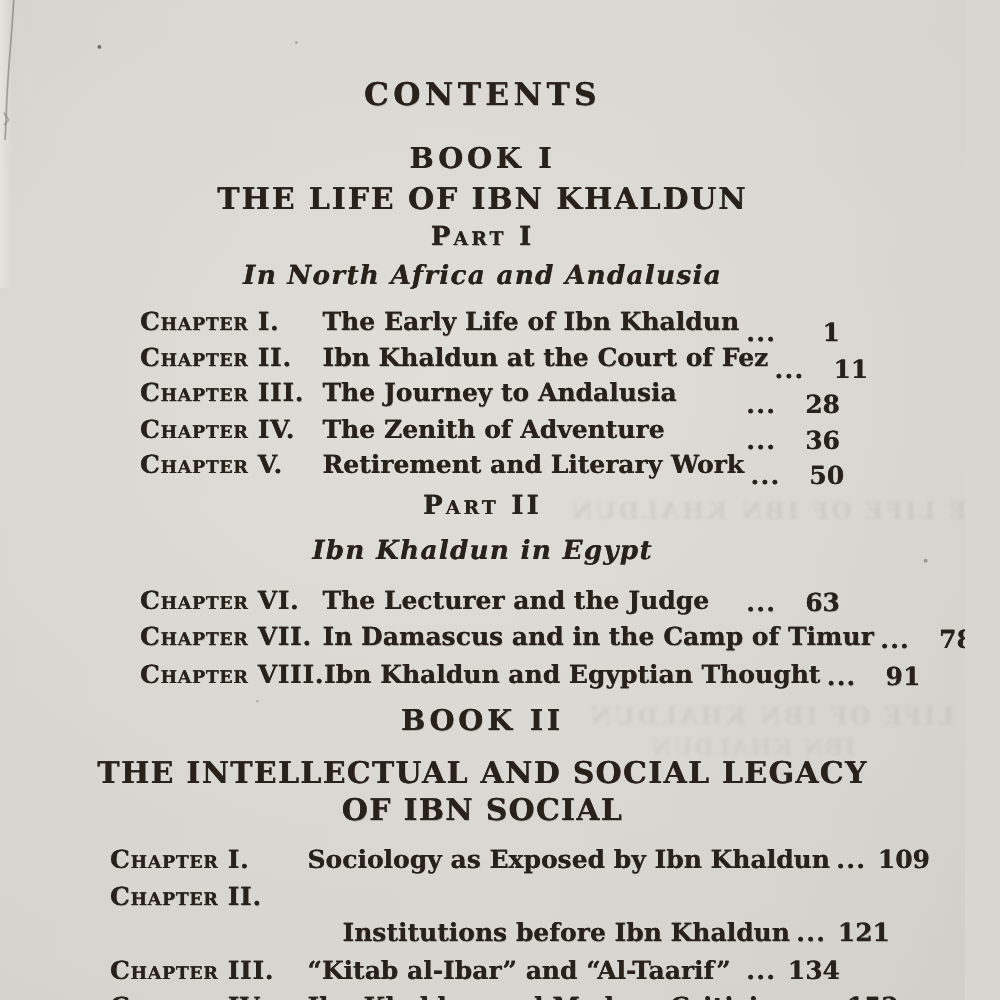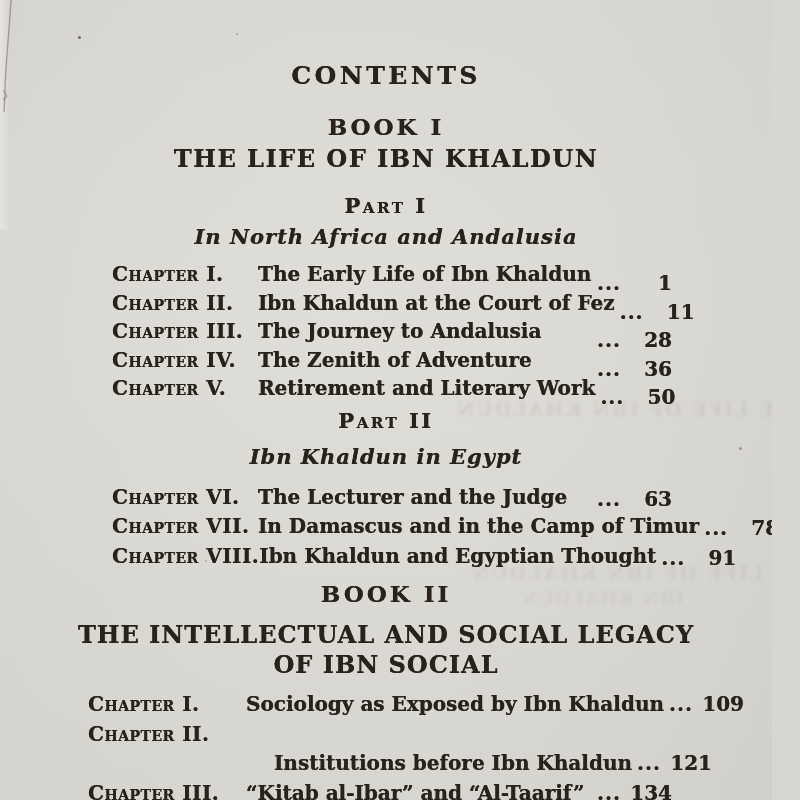--- a/index.html
+++ b/index.html
@@ -30,21 +30,21 @@
   .g1{top:398px;left:455px;font-size:19px;letter-spacing:2px;opacity:.10;}
   .g2{top:562px;left:470px;font-size:19px;letter-spacing:2px;opacity:.09;}
   .g3{top:588px;left:520px;font-size:18px;letter-spacing:1px;opacity:.07;}
 
   .content{position:absolute;inset:0;}
   .ink{color:#28221b;text-shadow:0 0 .5px rgba(40,34,27,.85), .4px .4px 0 rgba(40,34,27,.25);}
   .center{text-align:center;}
   .t-contents{font-size:25px;font-weight:bold;letter-spacing:3.5px;line-height:28px;padding-top:62px;}
   .t-book1{font-size:23px;font-weight:bold;letter-spacing:3px;line-height:26px;margin-top:24px;}
   .t-life{font-size:24px;font-weight:bold;letter-spacing:1.5px;line-height:28px;margin-top:5px;}
-  .t-part{font-size:21px;font-weight:bold;font-variant:small-caps;letter-spacing:2.5px;line-height:26px;margin-top:20px;}
+  .t-part{font-size:21px;font-weight:bold;font-variant:small-caps;letter-spacing:2.5px;line-height:26px;margin-top:3px;}
   .t-part2{margin-top:5px;}
   .t-sub{font-size:21px;font-weight:bold;font-style:italic;letter-spacing:1px;line-height:28px;margin-top:4px;}
   .t-sub2{margin-top:9px;}
   .t-book2{font-size:23px;font-weight:bold;letter-spacing:3px;line-height:26px;margin-top:10px;}
   .t-legacy{font-size:24px;font-weight:bold;letter-spacing:1px;line-height:30px;margin-top:13px;}
   .t-legacy2{line-height:30px;margin-top:0;}
 
   .rows1{margin-top:9px;}
   .rows1 .row{line-height:28.5px;}
   .rows2{margin-top:12px;}

